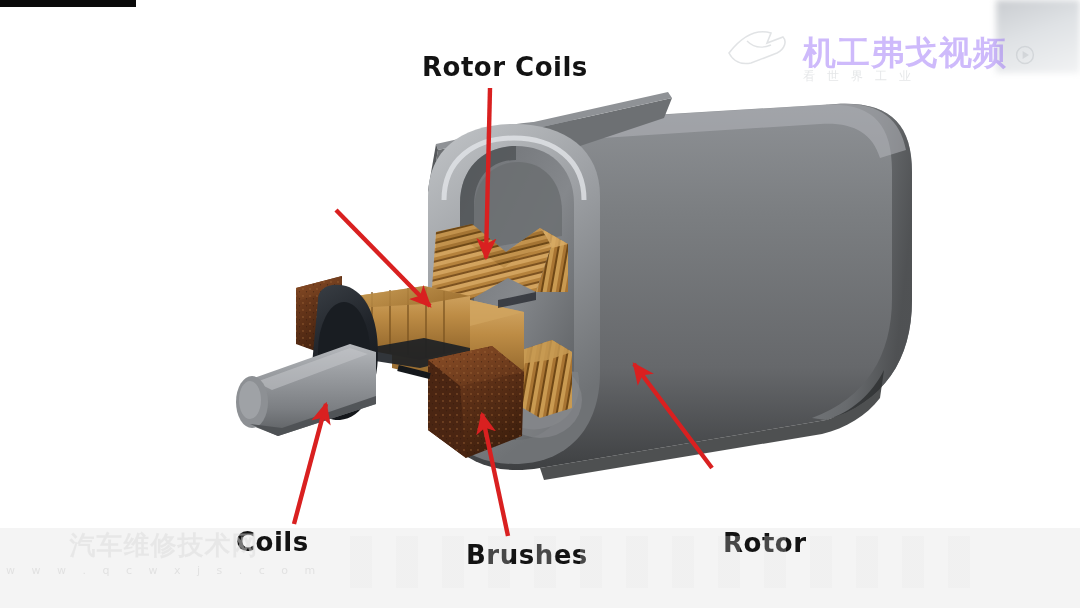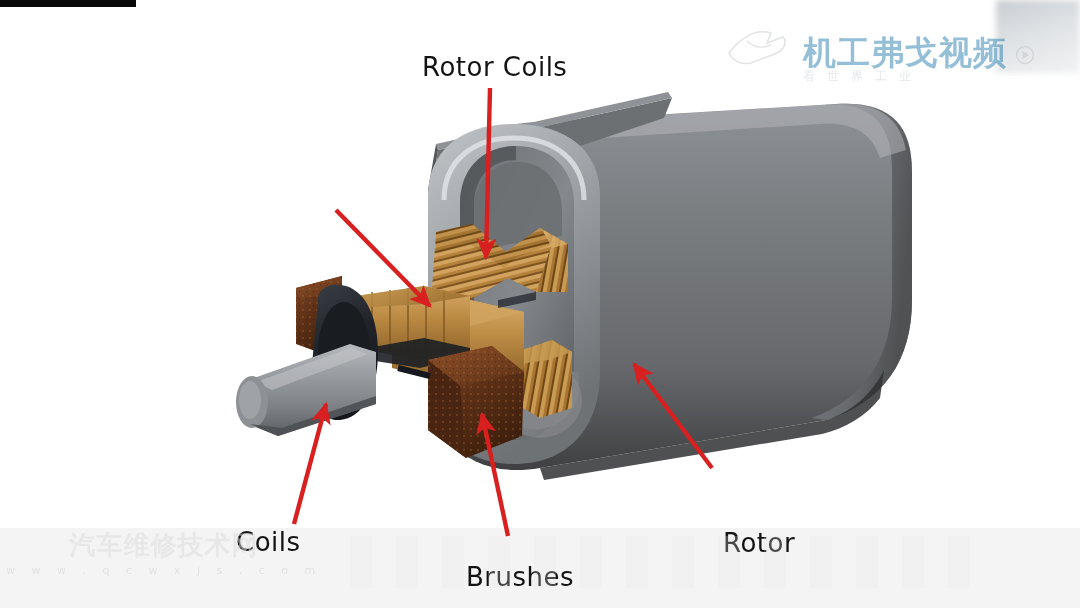--- a/index.html
+++ b/index.html
@@ -47,48 +47,48 @@
     position: absolute;
     left: 0;
     top: 0;
     width: 1080px;
     height: 608px;
   }
   
   .label {
     position: absolute;
     color: #131313;
-    font-weight: normal;
+    font-weight: bold;
     font-family: "DejaVu Sans", sans-serif;
     letter-spacing: 0.5px;
     white-space: pre;
     line-height: 1.12;
   }
   .label.lg { font-size: 26px; }
   .lbl-rotor     { left: 422px; top: 53px; }
   .lbl-commutator{ left: 163px; top: 183px; }
   .lbl-shaft     { left: 236px; top: 528px; }
-  .lbl-brushes   { left: 466px; top: 541px; margin-top: 22px; }
+  .lbl-brushes   { left: 466px; top: 541px; }
   .lbl-stator    { left: 723px; top: 471px; }
 
   
   .wm-brand {
     position: absolute;
     left: 727px;
     top: 23px;
     display: flex;
     align-items: flex-end;
     gap: 8px;
     opacity: 0.42;
   }
   .wm-brand .wm-cn {
     font-family: "DejaVu Sans", sans-serif;
     font-size: 33px;
     font-weight: bold;
-    color: #0369a1;
+    color: #8b5cf6;
     letter-spacing: 1px;
     line-height: 1;
   }
   .wm-brand .wm-sub {
     position: absolute;
     left: 76px;
     top: 45px;
     font-family: "DejaVu Sans", sans-serif;
     font-size: 12px;
     color: #c2c6ca;

